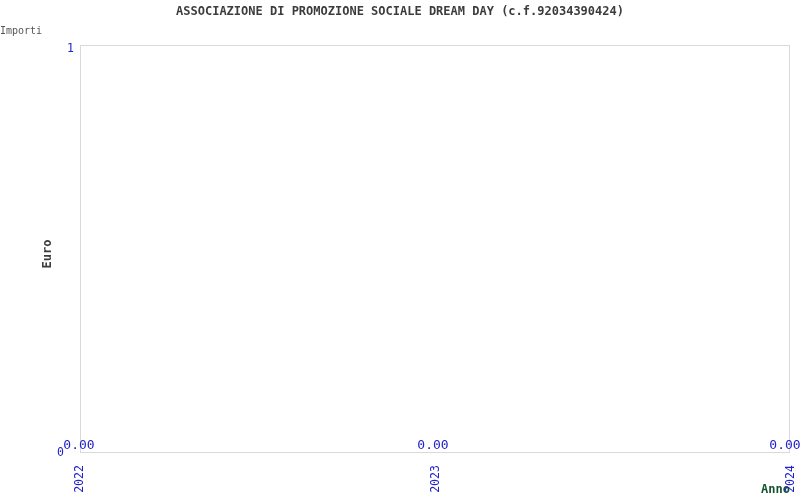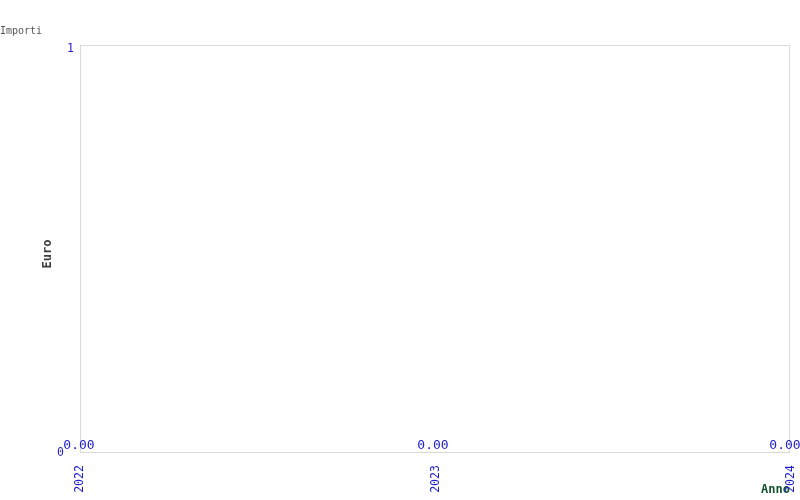--- a/index.html
+++ b/index.html
@@ -96,20 +96,21 @@
     font-size: 12px;
     font-weight: bold;
     color: #14532d;
   }
 </style>
 </head>
 <body>
 
 <div class="chart-root">
 
+  <div class="chart-title">ASSOCIAZIONE DI PROMOZIONE SOCIALE DREAM DAY (c.f.92034390424)</div>
   <div class="chart-subtitle">Importi</div>
 
   <div class="plot-area"></div>
 
   <div class="y-tick y-tick-max">1</div>
   <div class="y-tick y-tick-min">0</div>
 
   <div class="y-axis-title">Euro</div>
   <div class="x-axis-title">Anno</div>
 

